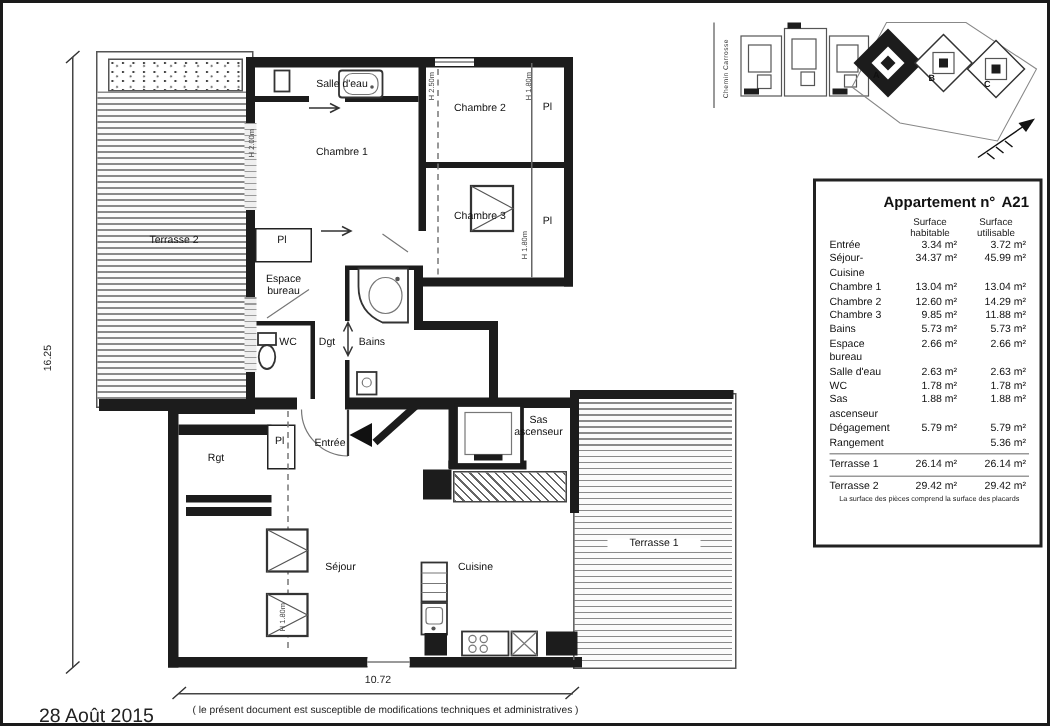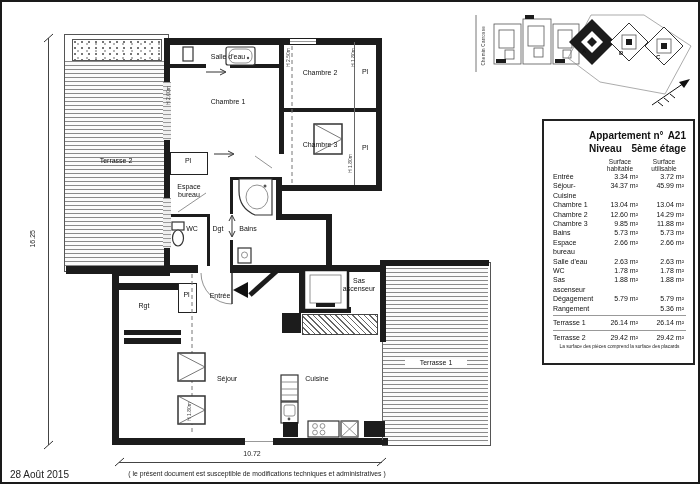--- a/index.html
+++ b/index.html
@@ -37,21 +37,21 @@
   .colhdr{display:flex;margin-top:3px;font-size:6.5px;line-height:7px;text-align:center;color:#222;}
   .colhdr .sp{flex:1;}
   .colhdr .ch{width:44px;}
   .arow{display:flex;font-size:7px;line-height:9.4px;color:#111;}
   .a-lbl{flex:1;text-align:left;}
   .a-val{width:44px;text-align:right;padding-right:2px;}
   .total{font-weight:bold;font-size:8px;line-height:13px;}
   .trow{border-top:1px solid #999;margin-top:2px;padding-top:2px;line-height:10px;}
   .foot{font-size:4.8px;text-align:center;margin-top:1px;color:#222;}
   .firm{position:absolute;left:540px;top:368px;width:153px;text-align:center;font-size:7.5px;color:#222;}
-  .date{position:absolute;left:8px;top:467px;font-size:10px;color:#222;}
+  .date{position:absolute;left:24px;top:467px;font-size:13px;color:#222;}
   .disc{position:absolute;left:70px;top:468px;width:370px;text-align:center;font-size:6.8px;color:#222;}
   .lbl2{line-height:8px;}
 </style>
 </head>
 <body>
 
 <div class="sheet">
 
   <div class="tframe" style="left:62px;top:32px;width:103px;height:236px;"></div>
   <div class="deck" style="left:63px;top:59px;width:101px;height:205px;"></div>
@@ -242,24 +242,20 @@
   <div class="street" style="left:479px;top:24px;">Chemin Carrosse</div>
   <div class="site-letter" style="left:580px;top:46px;">A</div>
   <div class="site-letter" style="left:617px;top:48px;">B</div>
   <div class="site-letter" style="left:654px;top:52px;">C</div>
 
   <div class="ibox">
     <div class="hrow">
       <span>Appartement n°</span>
       <span>A21</span>
     </div>
-    <div class="hrow">
-      <span>Niveau</span>
-      <span>5ème étage</span>
-    </div>
     <div class="colhdr">
       <span class="sp"></span>
       <span class="ch">Surface habitable</span>
       <span class="ch">Surface utilisable</span>
     </div>
     <div id="area-rows">
         <div class="arow">
           <span class="a-lbl">Entrée</span>
           <span class="a-val">3.34 m²</span>
           <span class="a-val">3.72 m²</span>

